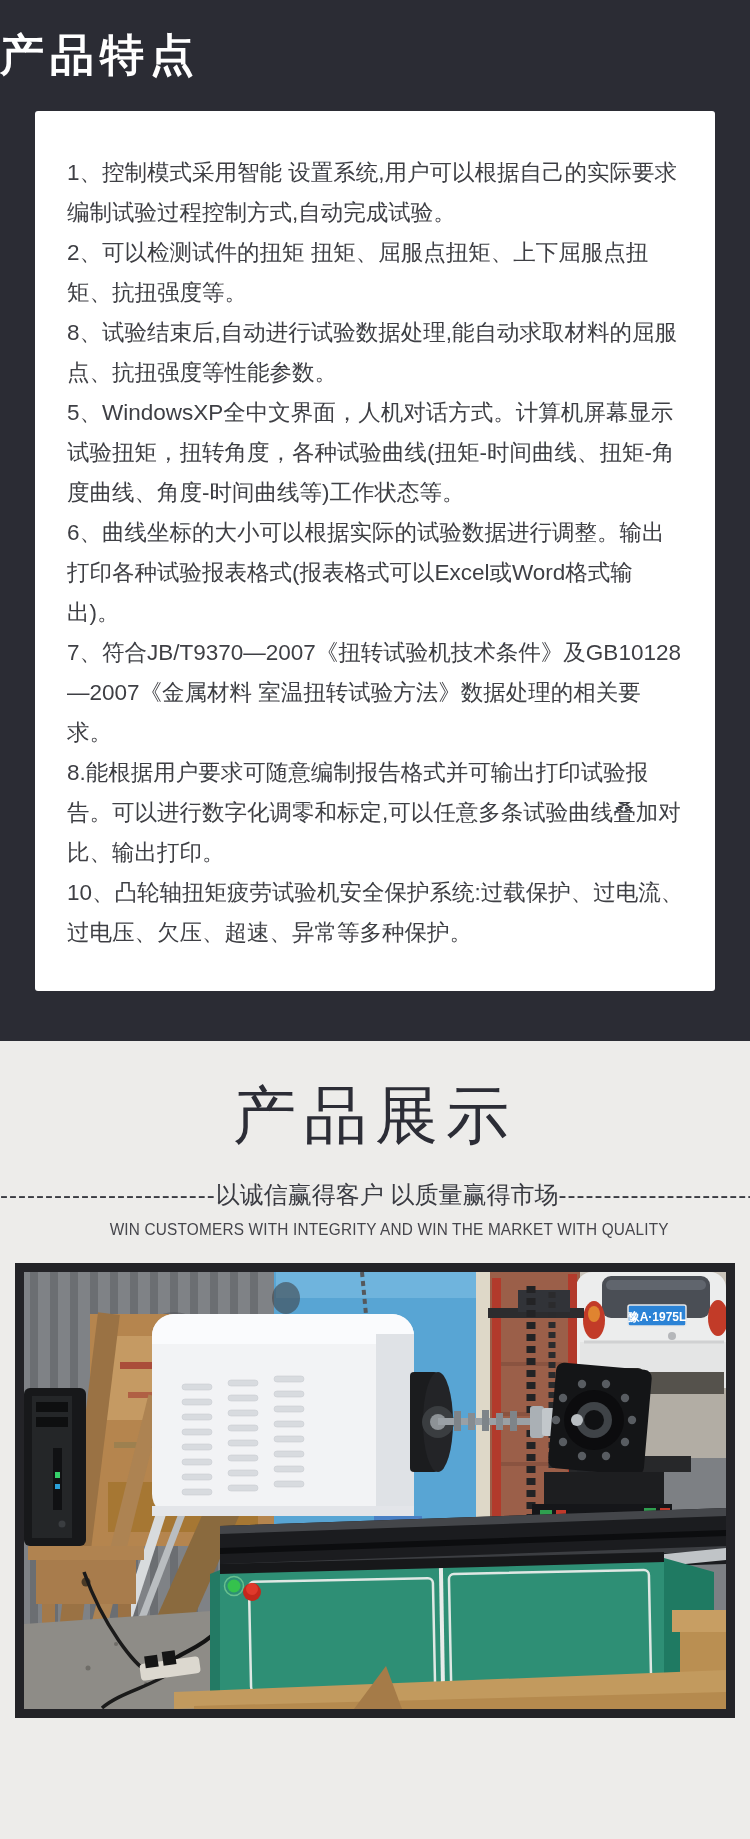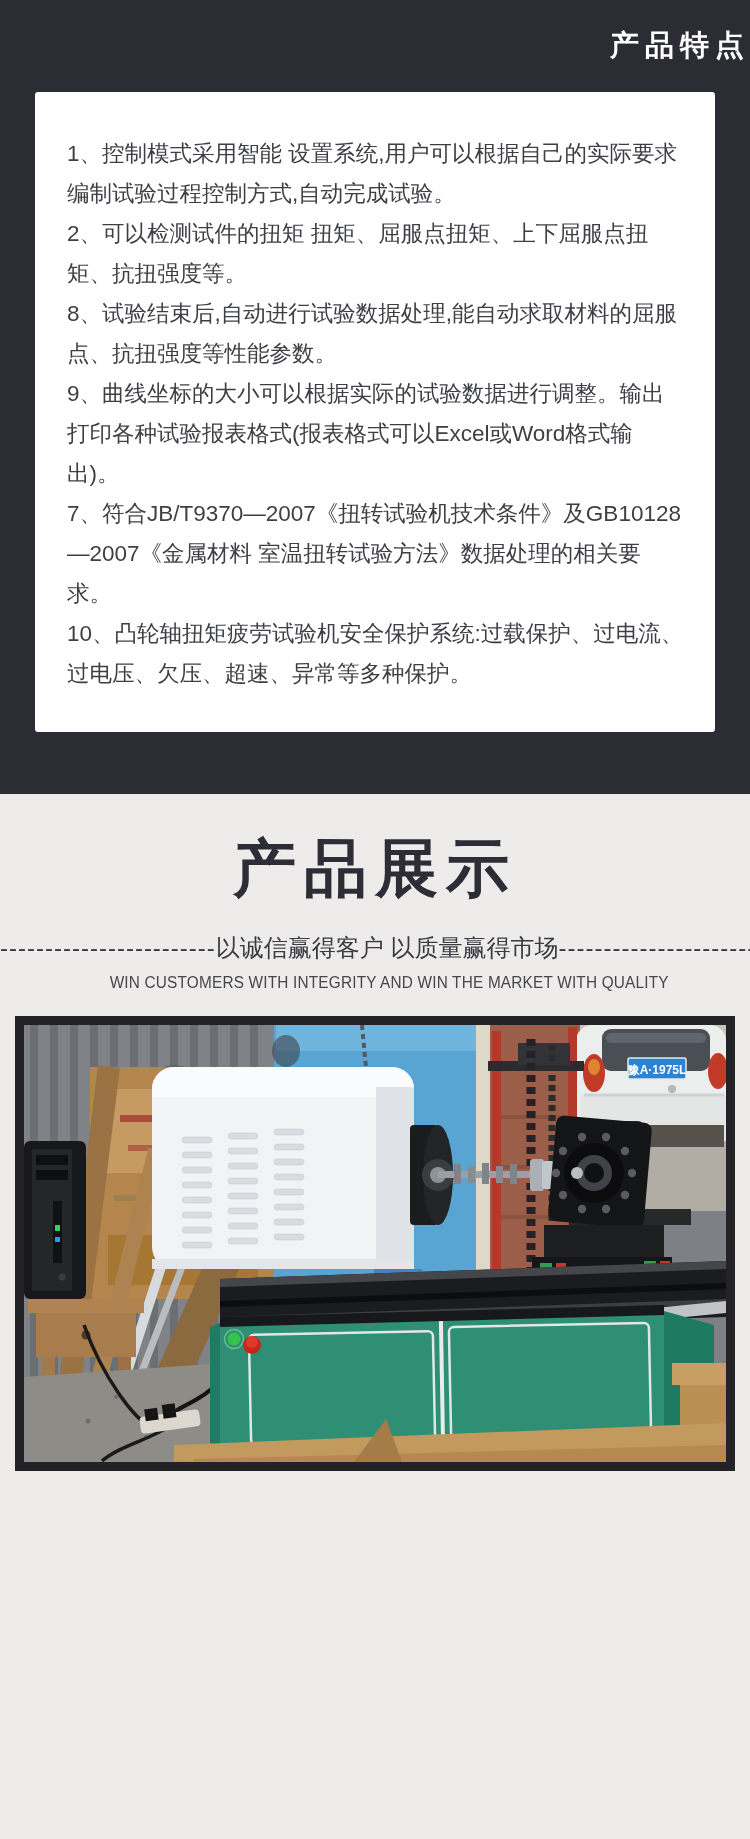--- a/index.html
+++ b/index.html
@@ -9,29 +9,29 @@
     font-family:"Liberation Sans","DejaVu Sans",sans-serif;
     -webkit-font-smoothing:antialiased;
   }
   
   .features {
     background:#2b2c34;
     padding:14px 0 50px;
   }
   .features-title {
     color:#ffffff;
-    text-align:right;
-    font-size:29px;
+    text-align:left;
+    font-size:44px;
     font-weight:700;
     letter-spacing:6px;
     margin:12px 0 26px;
   }
   .features-card {
     width:680px;
-    margin:12px auto;
+    margin:0 auto;
     background:#ffffff;
     border-radius:3px;
     box-sizing:border-box;
     padding:42px 30px 38px 32px;
   }
   .features-card p {
     margin:0;
     font-size:22.5px;
     line-height:40px;
     color:#3e3f44;
@@ -39,21 +39,21 @@
   }
   
   .showcase {
     background:#edecea;
     padding:32px 0 9px;
     text-align:center;
   }
   .showcase-title {
     color:#2c2d36;
     font-size:63px;
-    font-weight:700;
+    font-weight:400;
     letter-spacing:8px;
     margin:0 0 20px;
   }
   .tagline {
     color:#3a3b42;
     font-size:24px;
     font-weight:500;
     white-space:nowrap;
     overflow:hidden;
     margin:0 0 10px;
@@ -79,22 +79,24 @@
 </style>
 </head>
 <body>
 
 <section class="features">
   <h1 class="features-title">产品特点</h1>
   <div class="features-card">
     <p>1、控制模式采用智能 设置系统,用户可以根据自己的实际要求编制试验过程控制方式,自动完成试验。</p>
     <p>2、可以检测试件的扭矩 扭矩、屈服点扭矩、上下屈服点扭矩、抗扭强度等。</p>
     <p>8、试验结束后,自动进行试验数据处理,能自动求取材料的屈服点、抗扭强度等性能参数。</p>
-    <p>9、曲线坐标的大小可以根据实际的试验数据进行调整。输出打印各种试验报表格式(报表格式可以Excel或Word格式输出)。</p>
+    <p>5、WindowsXP全中文界面，人机对话方式。计算机屏幕显示试验扭矩，扭转角度，各种试验曲线(扭矩-时间曲线、扭矩-角度曲线、角度-时间曲线等)工作状态等。</p>
+    <p>6、曲线坐标的大小可以根据实际的试验数据进行调整。输出打印各种试验报表格式(报表格式可以Excel或Word格式输出)。</p>
     <p>7、符合JB/T9370—2007《扭转试验机技术条件》及GB10128—2007《金属材料 室温扭转试验方法》数据处理的相关要求。</p>
+    <p>8.能根据用户要求可随意编制报告格式并可输出打印试验报告。可以进行数字化调零和标定,可以任意多条试验曲线叠加对比、输出打印。</p>
     <p>10、凸轮轴扭矩疲劳试验机安全保护系统:过载保护、过电流、过电压、欠压、超速、异常等多种保护。</p>
   </div>
 </section>
 
 <section class="showcase">
   <h2 class="showcase-title">产品展示</h2>
   <div class="tagline"><span class="dash">------------------------</span><span>以诚信赢得客户 以质量赢得市场</span><span class="dash">------------------------</span></div>
   <div class="subtitle-en"><span>WIN CUSTOMERS WITH INTEGRITY AND WIN THE MARKET WITH QUALITY</span></div>
 
   <figure class="photo-frame" style="margin:6px auto 0;">

